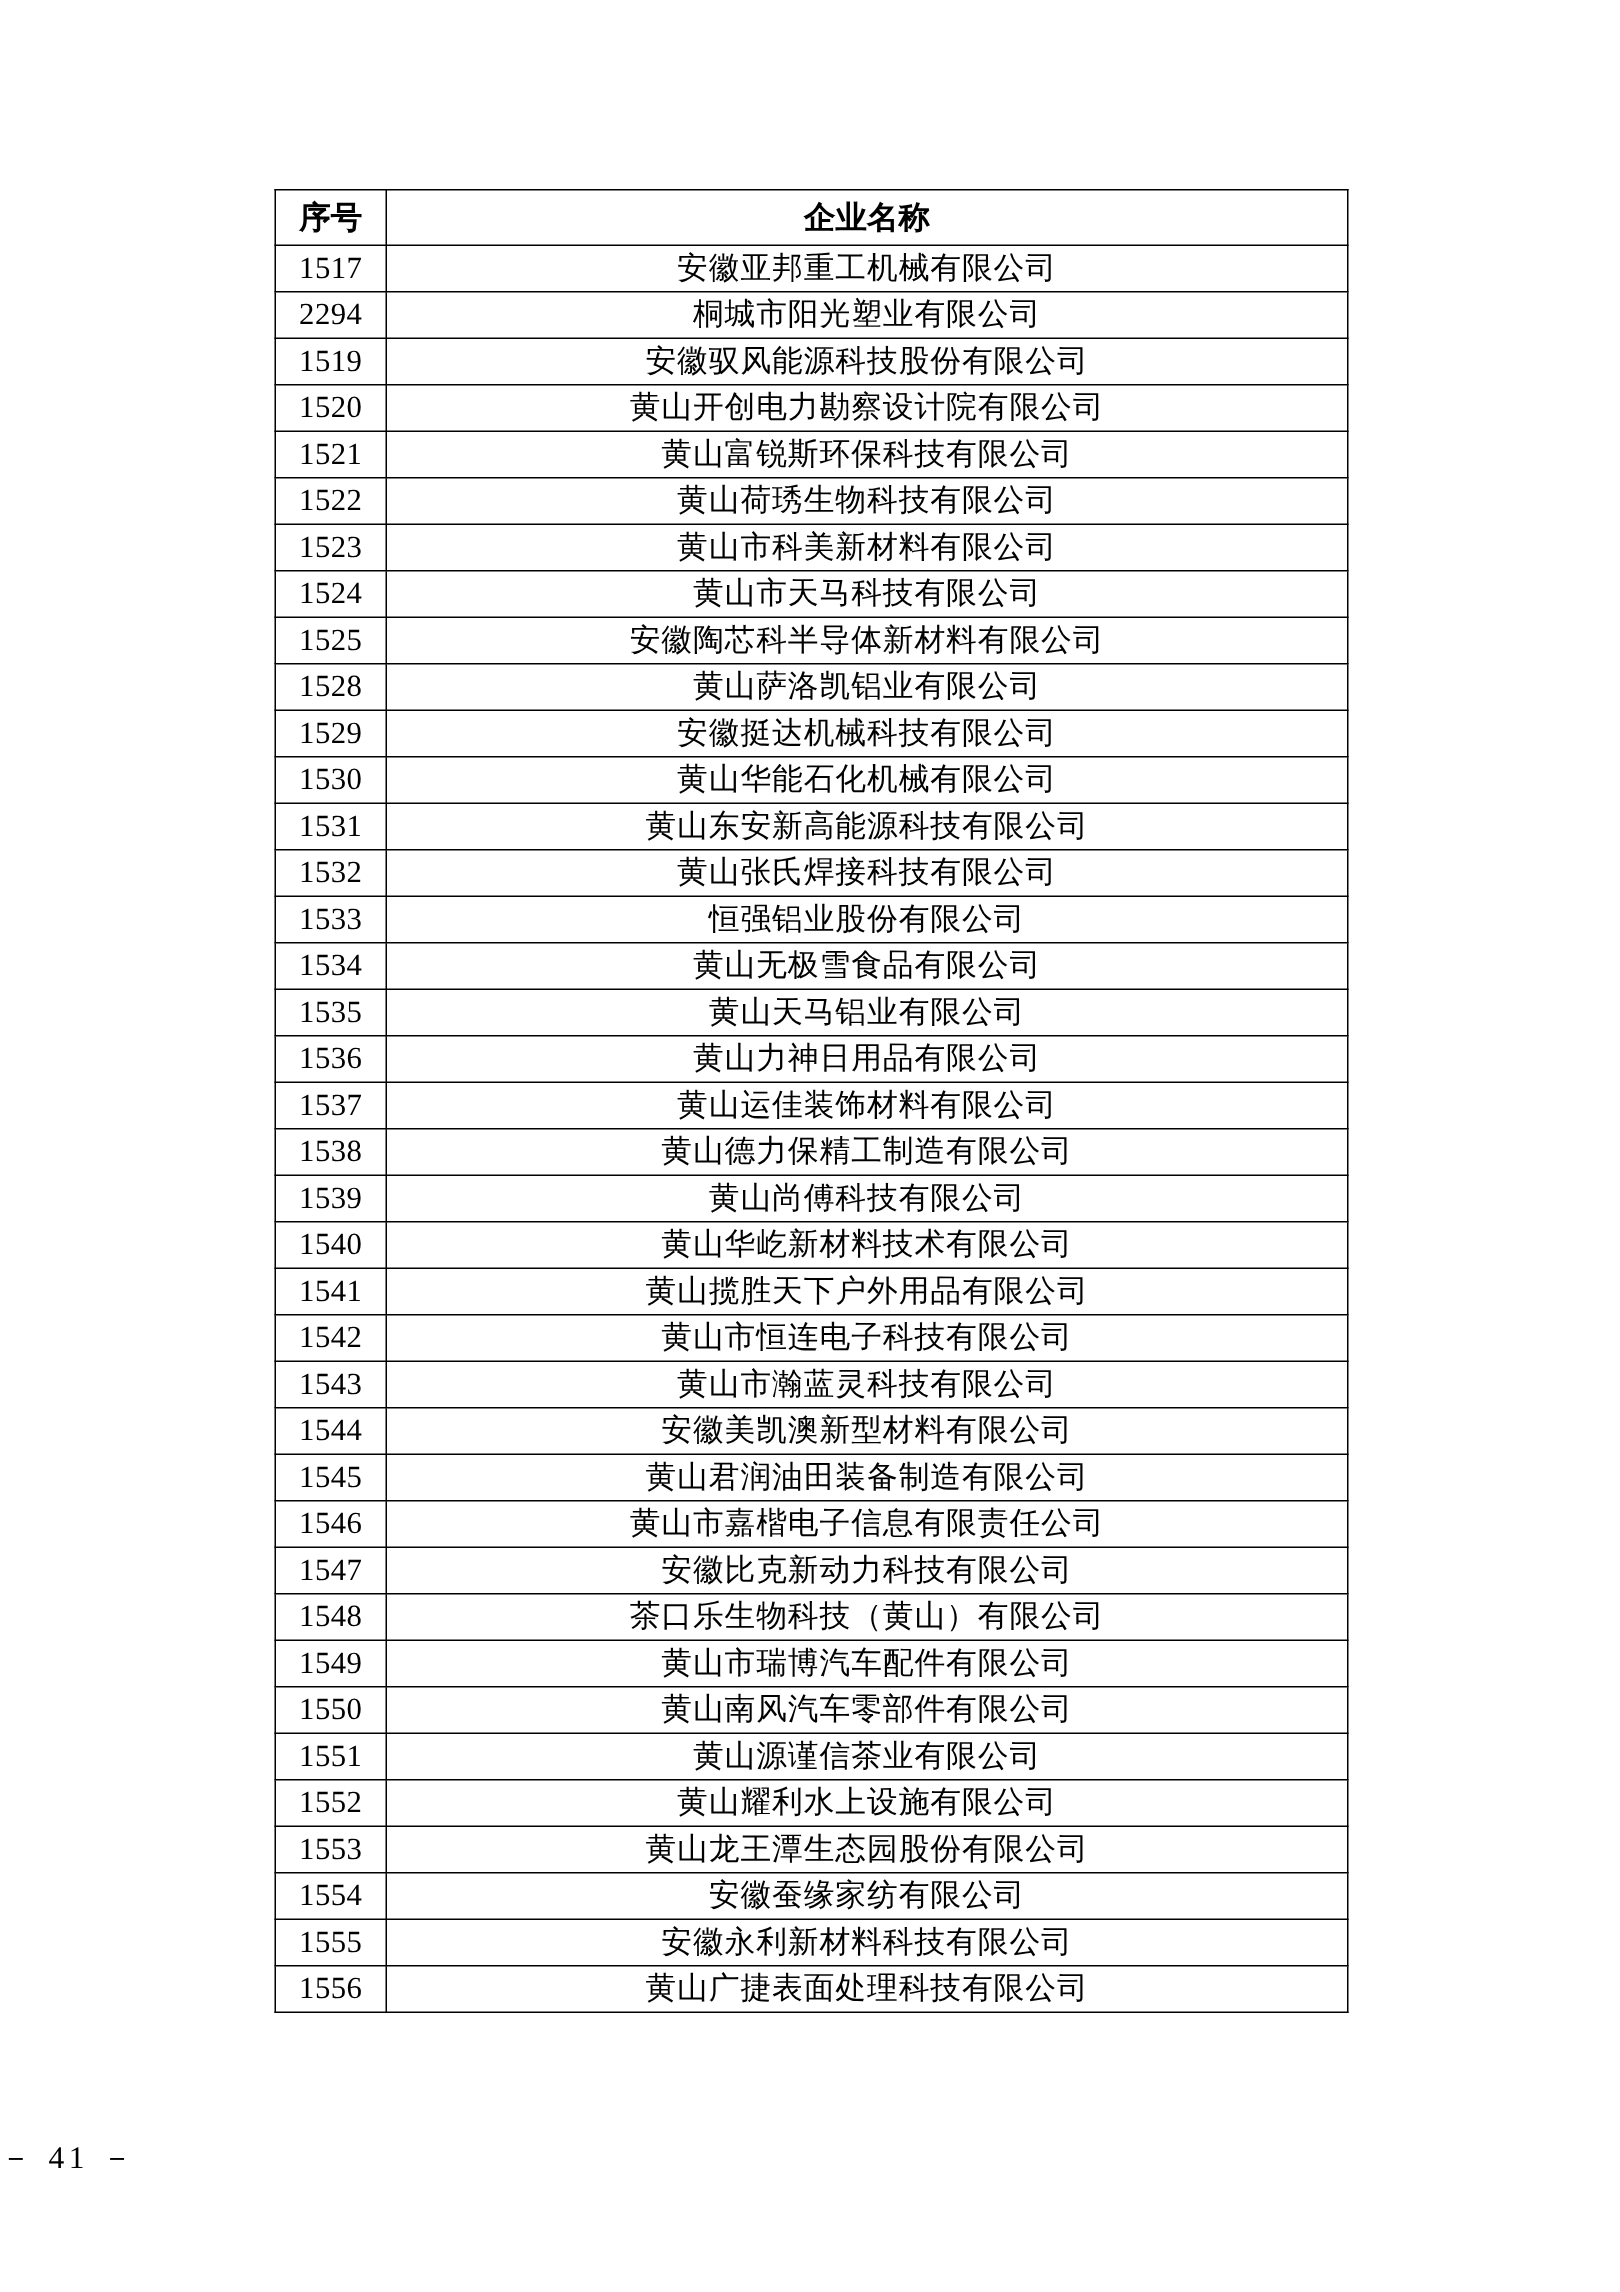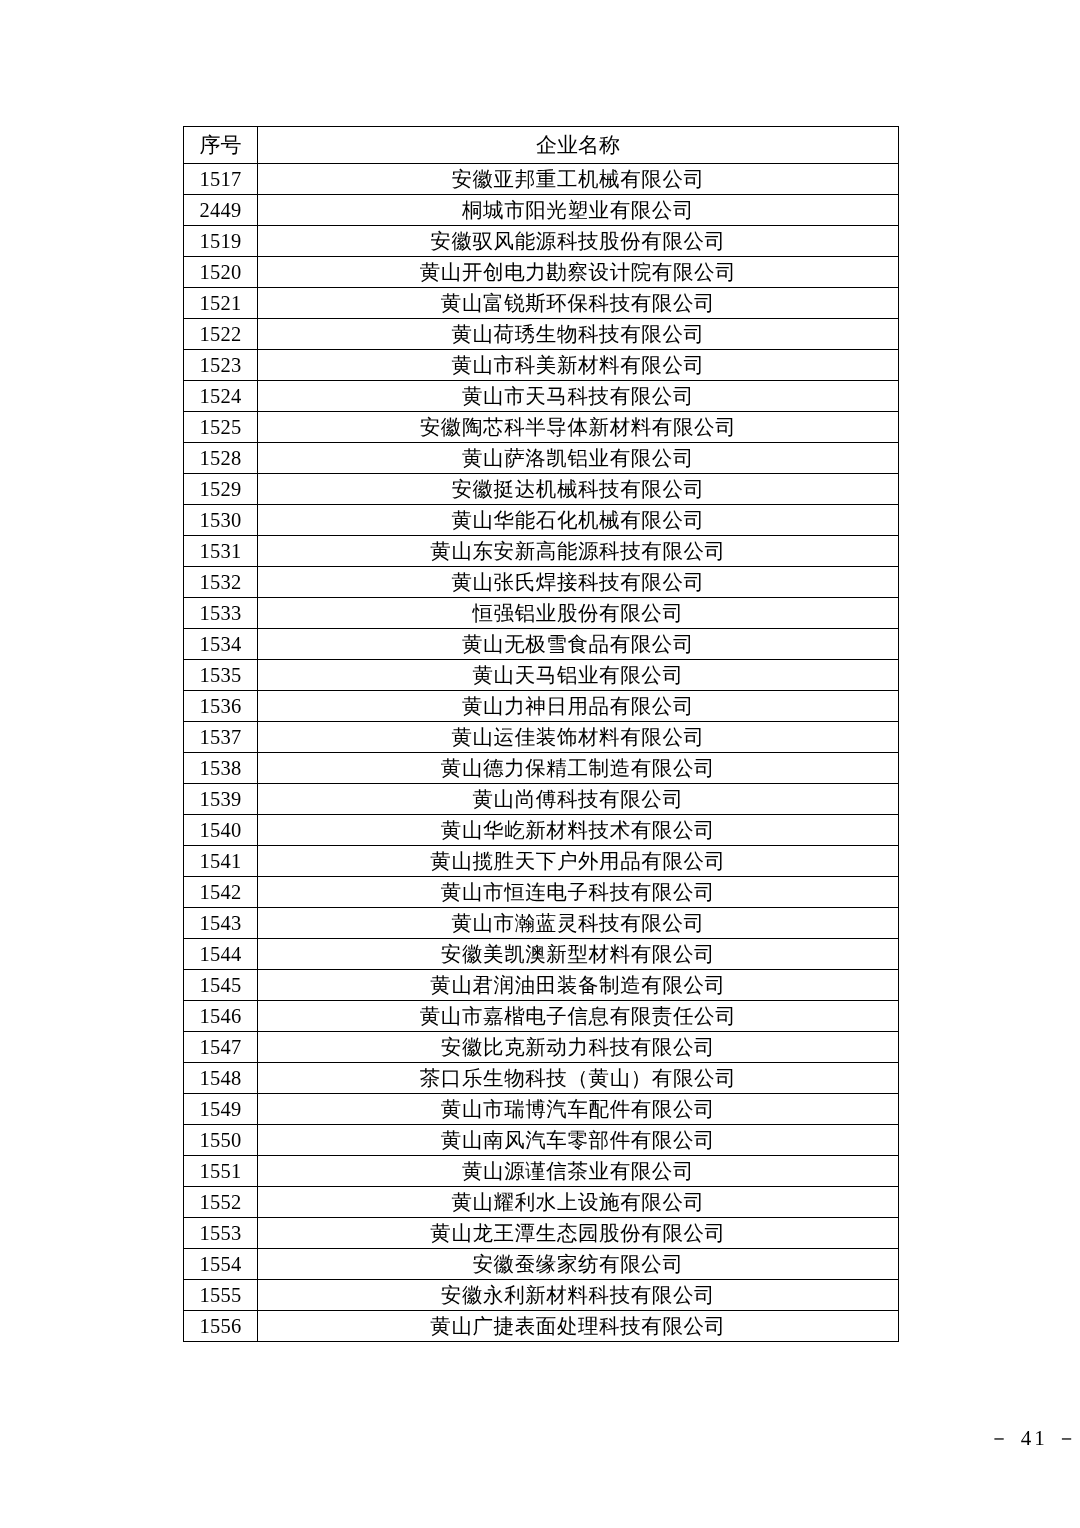--- a/index.html
+++ b/index.html
@@ -48,42 +48,42 @@
     line-height: 30px;
     font-size: 20.5px;
     font-weight: normal;
     color: #000000;
     background: #ffffff;
     white-space: nowrap;
     overflow: hidden;
   }
 
   #company-table thead th {
-    font-weight: normal;
+    font-weight: bold;
     height: 36px;
     line-height: 36px;
     font-size: 21px;
   }
 
   #company-table td.cell-index {
     font-family: "Liberation Serif", "DejaVu Serif", serif;
     letter-spacing: 0.3px;
   }
 
   #company-table td.cell-name {
     font-family: Liberation Sans, sans-serif;
     letter-spacing: 0.6px;
   }
 
   #page-footer {
     position: absolute;
     left: 0;
     top: 1424px;
     width: 1080px;
-    text-align: right;
+    text-align: left;
     font-size: 21px;
     letter-spacing: 3px;
     color: #000000;
     font-family: "Liberation Serif", "DejaVu Serif", serif;
   }
 </style>
 </head>
 <body>
 
 <div id="doc-page">
@@ -98,21 +98,21 @@
         <th>序号</th>
         <th>企业名称</th>
       </tr>
     </thead>
     <tbody id="table-body">
         <tr>
           <td class="cell-index">1517</td>
           <td class="cell-name">安徽亚邦重工机械有限公司</td>
         </tr>
         <tr>
-          <td class="cell-index">2449</td>
+          <td class="cell-index">2294</td>
           <td class="cell-name">桐城市阳光塑业有限公司</td>
         </tr>
         <tr>
           <td class="cell-index">1519</td>
           <td class="cell-name">安徽驭风能源科技股份有限公司</td>
         </tr>
         <tr>
           <td class="cell-index">1520</td>
           <td class="cell-name">黄山开创电力勘察设计院有限公司</td>
         </tr>

